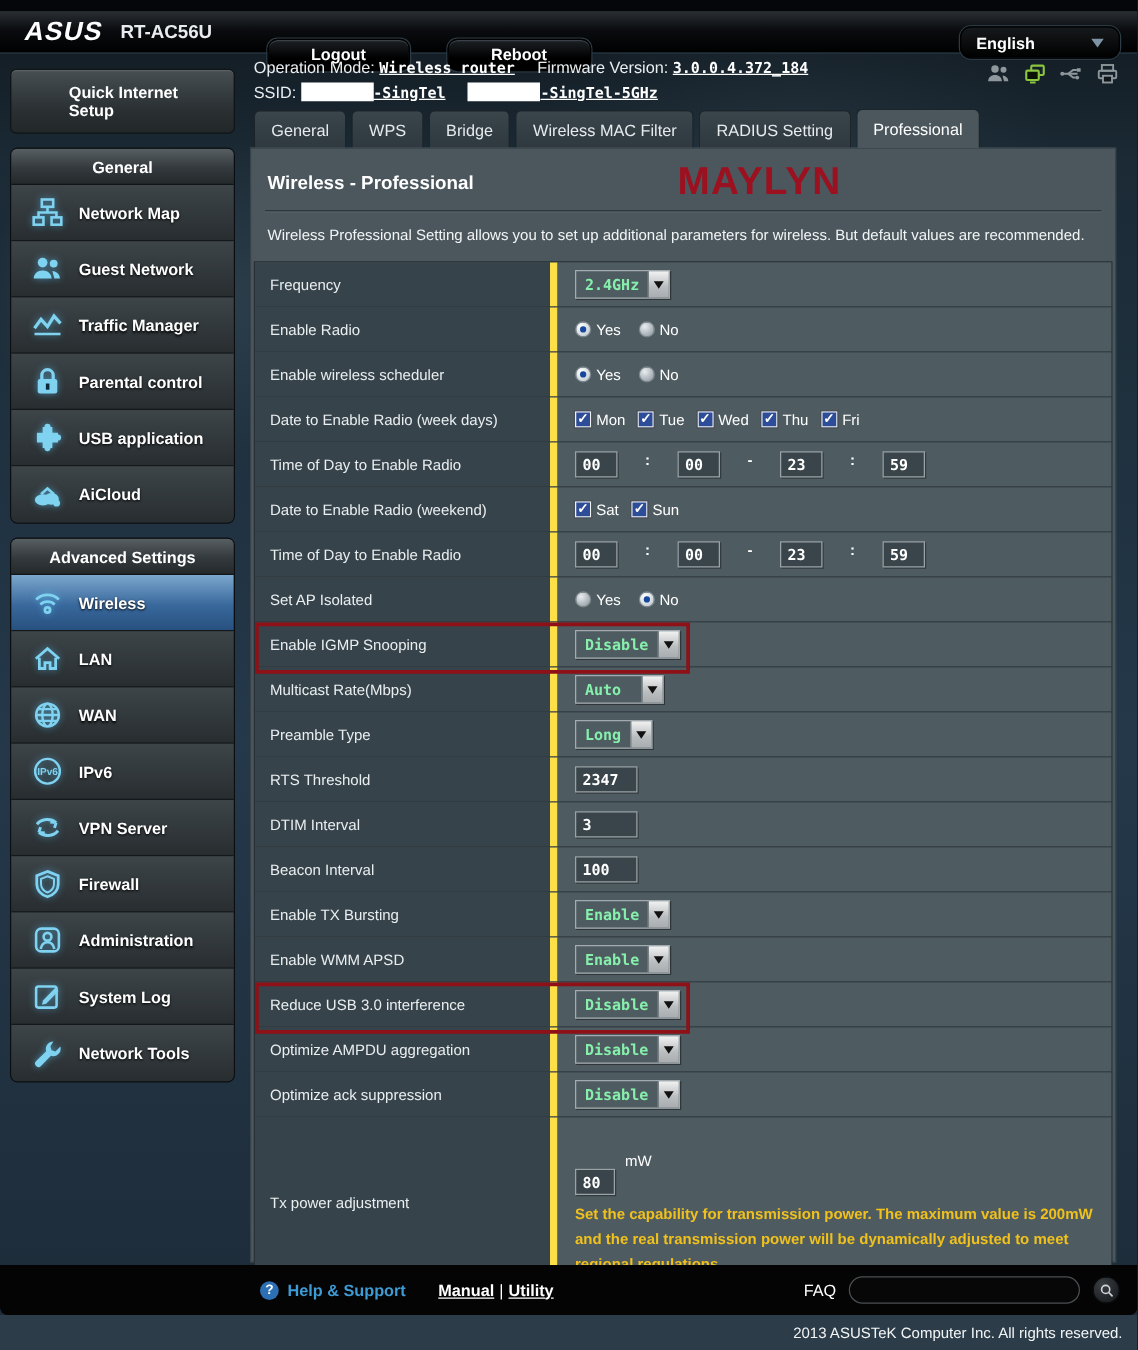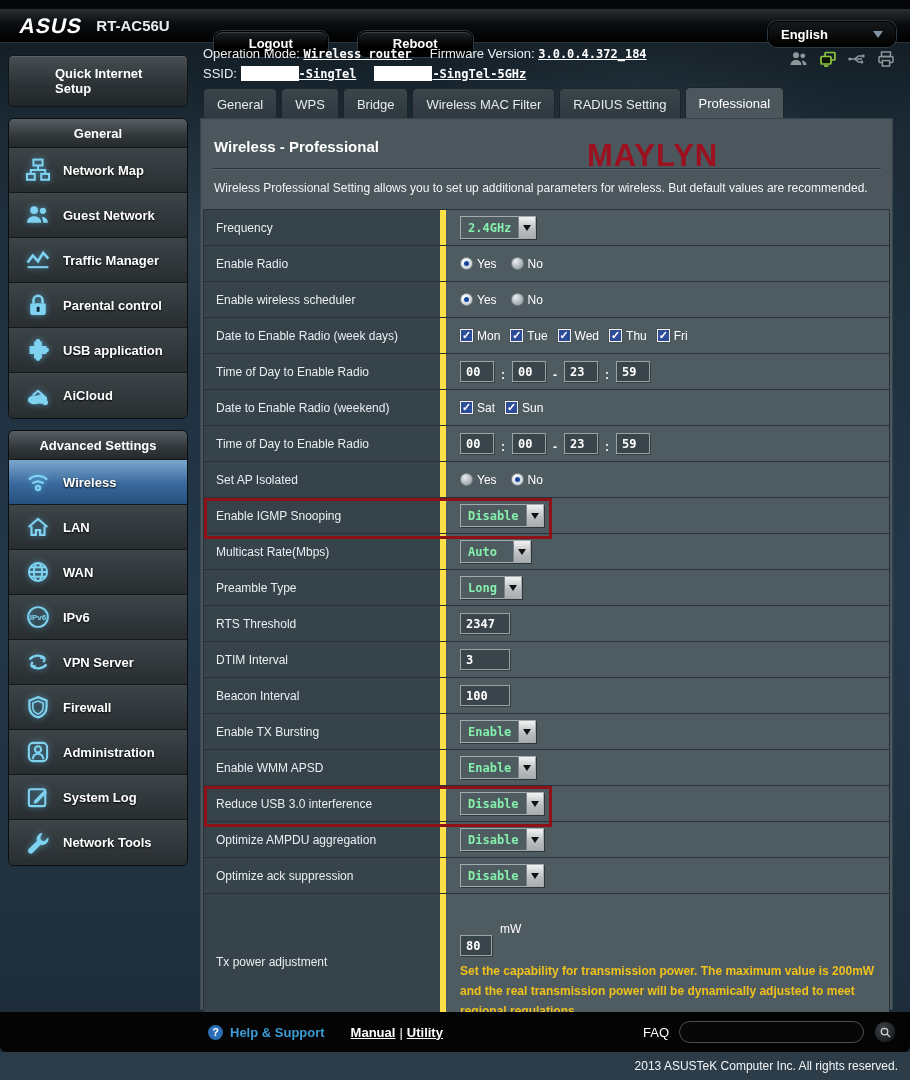--- a/index.html
+++ b/index.html
@@ -73,22 +73,22 @@
   .tab { height:31px; padding:0 13px; display:flex; align-items:center; color:#e6ebee; font-size:13px;
          background:linear-gradient(180deg,#3a454c,#2e383e); border:1px solid #1c2429; border-bottom:none;
          border-radius:5px 5px 0 0; cursor:pointer; }
   .tab.active { background:#4b575d; color:#fff; height:32px; }
 
   
   .panel { position:absolute; left:200px; top:118px; width:693px; height:892px; background:#4b575d;
            box-shadow:0 0 0 1px #39444a inset; }
   .title-row { position:relative; height:50px; }
   .page-title { position:absolute; left:14px; top:20px; color:#fff; font-weight:bold; font-size:15px; }
-  .watermark { position:absolute; left:342px; top:20px; font-size:31px; font-weight:bold; color:#9c1120;
-               letter-spacing:1px;margin-left:45px; }
+  .watermark { position:absolute; left:342px; top:9px; font-size:31px; font-weight:bold; color:#9c1120;
+               letter-spacing:1px; }
   .title-div { margin:0 12px; border-bottom:1px solid #2c373d; box-shadow:0 1px 0 #58646a; }
   .desc { padding:12px 2px 10px 14px; color:#f2f5f6; font-size:12px; }
 
   .table { margin:4px 3px 0 3px; border:1px solid #27313*7; border:1px solid #273137; }
   .row { display:flex; border-bottom:1px solid #273137; position:relative; min-height:36px; }
   .row:last-child { border-bottom:none; }
   .lbl { width:242px; flex:0 0 242px; background:#37434a; color:#e9eef0; font-size:12px;
          display:flex; align-items:center; padding:4px 6px 4px 12px; border-right:6px solid #fde047; }
   .val { flex:1; background:#4e5b61; display:flex; align-items:center; padding:4px 6px 4px 14px;
          gap:6px; color:#fff; font-size:12px; }
@@ -111,21 +111,21 @@
          box-shadow:1px 1px 0 rgba(0,0,0,.35); }
   .rd-group, .cb-group { display:flex; align-items:center; gap:14px; }
   .rd-opt, .cb-opt { display:flex; align-items:center; gap:4px; cursor:pointer; }
   .rd { width:13px; height:13px; border-radius:50%; border:1px solid #7c868c;
         background:radial-gradient(circle at 35% 30%, #fff, #c9d1d6 75%); position:relative; }
   .rd.on::after { content:''; position:absolute; inset:3px; border-radius:50%; background:#17479c; }
   .rd.off { background:radial-gradient(circle at 35% 30%, #e9edf0, #9aa4ab 80%); }
   .cb { width:13px; height:13px; background:#2e4d99; border:1px solid #f2f2f2; outline:1px solid #4a5257;
         display:flex; align-items:center; justify-content:center; color:#fff; font-size:11px; line-height:1;
         font-weight:bold; }
-  .timebox { display:flex; align-items:flex-end; gap:7px; }
+  .timebox { display:flex; align-items:flex-start; gap:22px; }
   .timebox .tin { width:34px; text-align:left; }
   .timebox .sep { color:#fff; font-weight:bold; }
   .unit { color:#fff; font-size:12px; }
   .note { color:#f0c11c; font-size:12px; font-weight:bold; line-height:20px; max-width:430px; }
 
   .apply-wrap { display:flex; justify-content:center; margin-top:11px; }
   .apply { min-width:106px; height:27px; border-radius:6px; color:#fff; font-weight:bold; font-size:13px;
            display:flex; align-items:center; justify-content:center; cursor:pointer;
            background:linear-gradient(180deg,#323f46,#101a1e 60%,#0a1114);
            border:1px solid #05090b; box-shadow:inset 0 1px 0 #4b5a62; }

